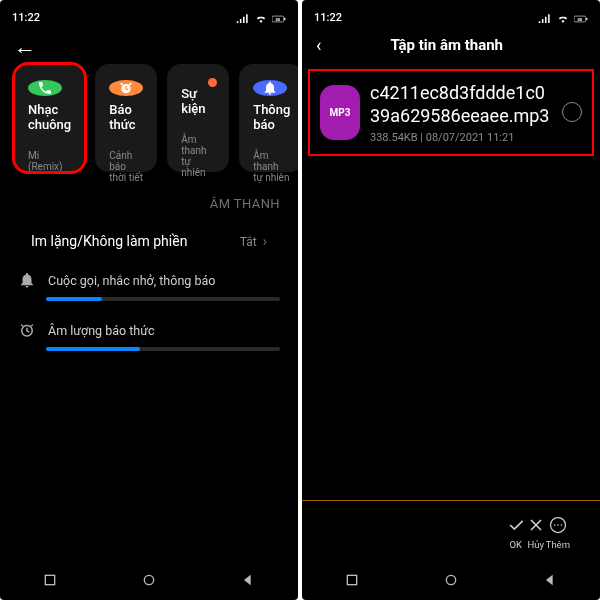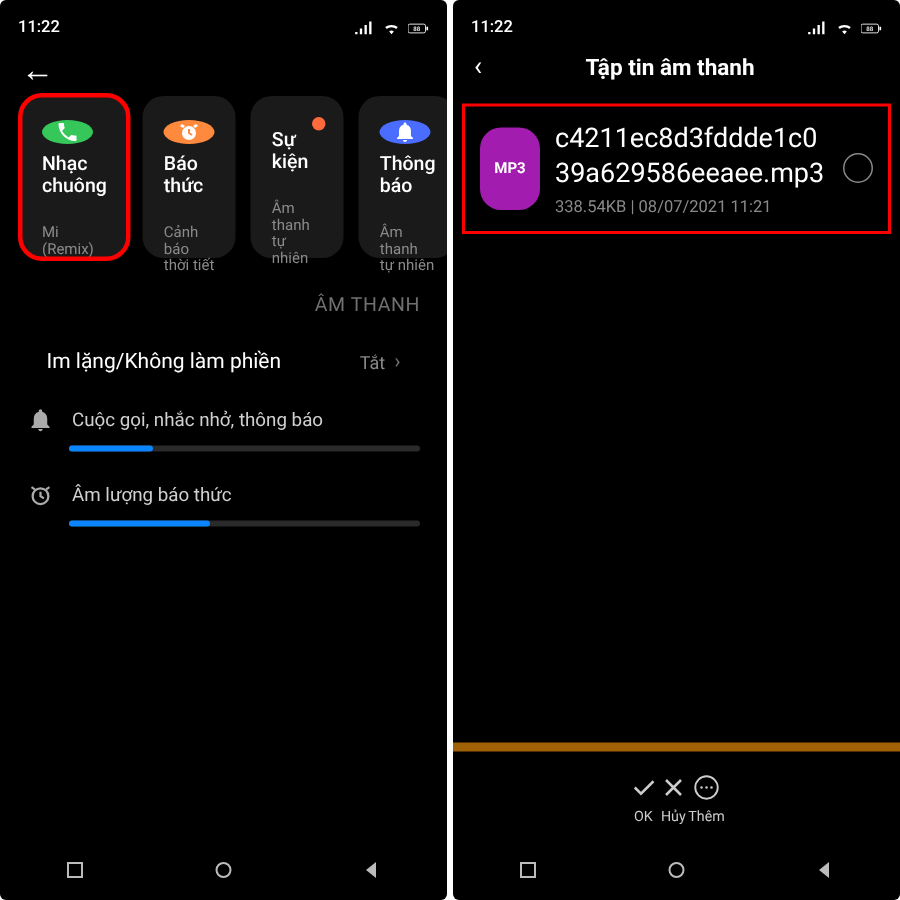--- a/index.html
+++ b/index.html
@@ -153,24 +153,24 @@
   }
   .file-meta { font-size: 11px; color: #8a8a8a; margin-top: 3px; }
   .radio-ring {
     width: 20px; height: 20px;
     border-radius: 50%;
     border: 1.5px solid #888;
     flex-shrink: 0;
   }
   .bottom-actions {
     display: flex;
-    justify-content: center;
+    justify-content: flex-end;
     padding: 14px 30px 10px;
     color: #ccc;
-    border-top: 6px solid #a16207;
+    border-top: 1px solid #a16207;
   }
   .action { display: flex; flex-direction: column; align-items: center; gap: 4px; font-size: 9.5px; }
   .action svg { width: 20px; height: 20px; }
 </style>
 </head>
 <body>
 
 <div class="phone">
   <div class="status-bar">
     <span>11:22</span>

